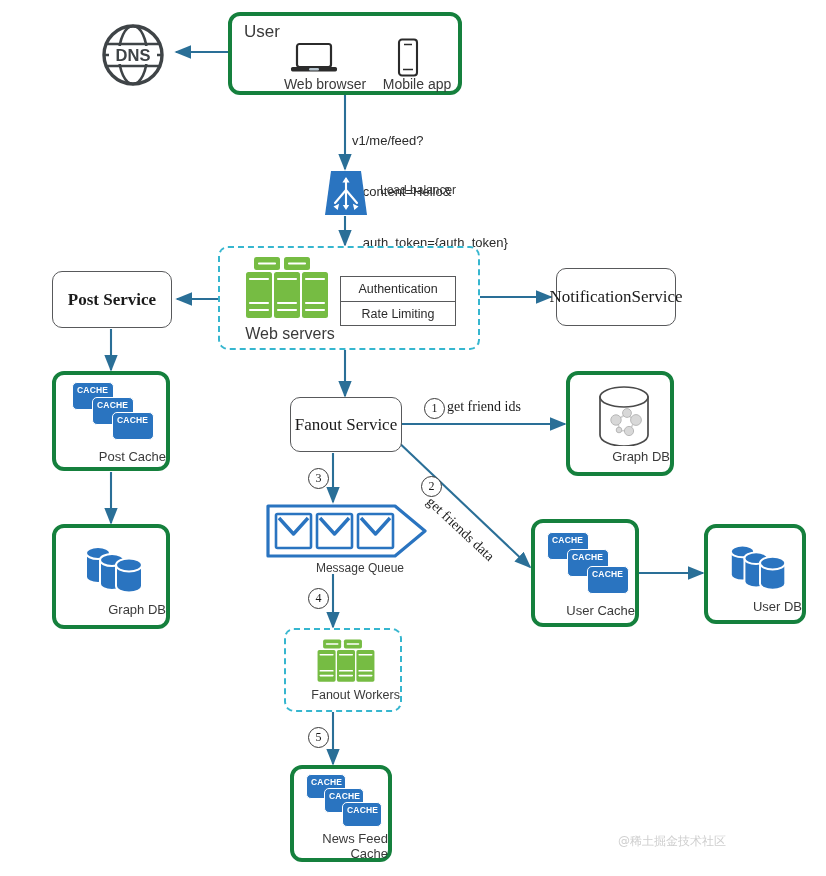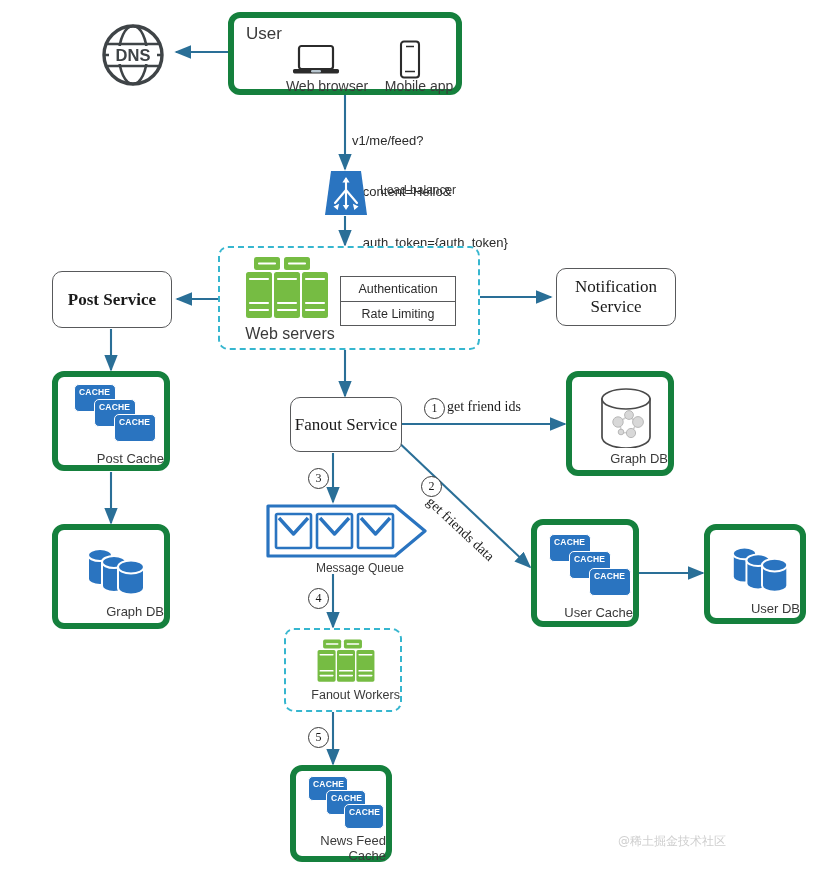--- a/index.html
+++ b/index.html
@@ -23,21 +23,21 @@
     width: 826px;
     height: 876px;
     pointer-events: none;
   }
   .node {
     position: absolute;
     box-sizing: border-box;
   }
   
   .cyanbox {
-    border: 6px solid #15803d;
+    border: 4px solid #15803d;
     border-radius: 12px;
     background: #ffffff;
   }
   .cyanbox-label {
     position: absolute;
     left: 0; right: 0;
     text-align: right;
     font-size: 13px;
     color: #3a3a3a;
     line-height: 15px;
@@ -283,21 +283,21 @@
     <div class="authtable" style="left:120px; top:28px; width:116px; height:50px;">
       <div class="authrow">Authentication</div>
       <div class="authrow">Rate Limiting</div>
     </div>
   </div>
 
   <div class="node svcbox" style="left:52px; top:271px; width:120px; height:57px;font-weight:bold;">
     <span>Post Service</span>
   </div>
 
-  <div class="node svcbox" style="left:556px; top:268px; width:120px; height:58px; flex-direction:column;">
+  <div class="node svcbox" style="left:556px; top:268px; width:120px; height:58px; flex-direction:row;">
     <span>Notification</span>
     <span>Service</span>
   </div>
 
   <div class="node cyanbox" style="left:52px; top:371px; width:118px; height:100px;">
     <div style="position:absolute; left:16px; top:7px; width:86px; height:62px;">
       <div class="cachecard" style="left:0px;  top:0px;  width:42px; height:28px;"><span>CACHE</span></div>
       <div class="cachecard" style="left:20px; top:15px; width:42px; height:28px;"><span>CACHE</span></div>
       <div class="cachecard" style="left:40px; top:30px; width:42px; height:28px;"><span>CACHE</span></div>
     </div>

